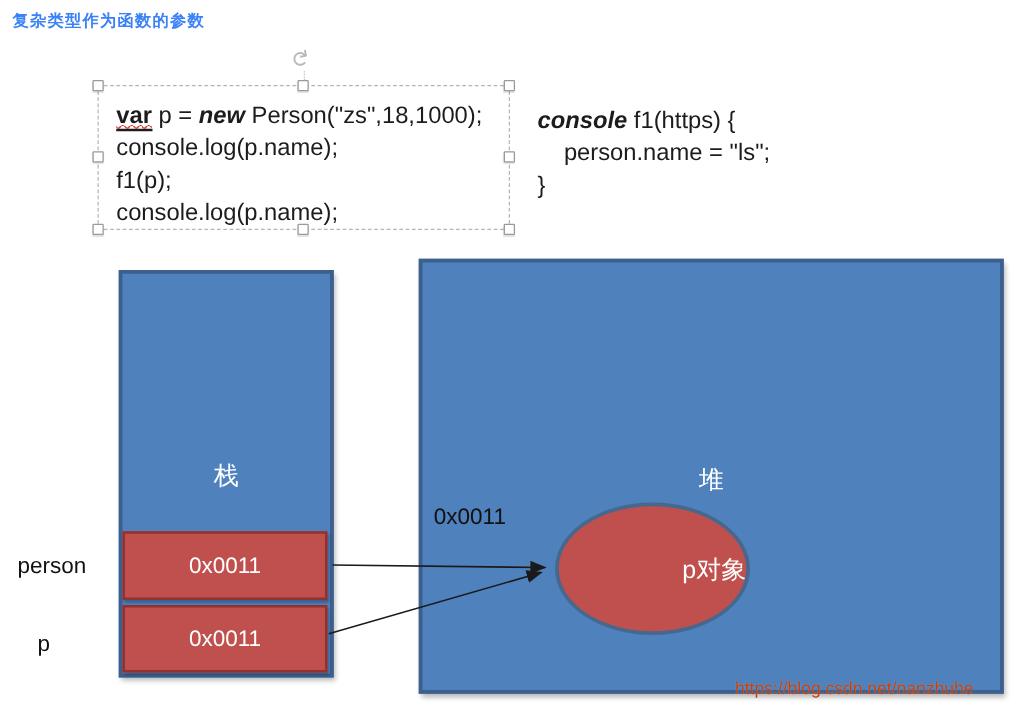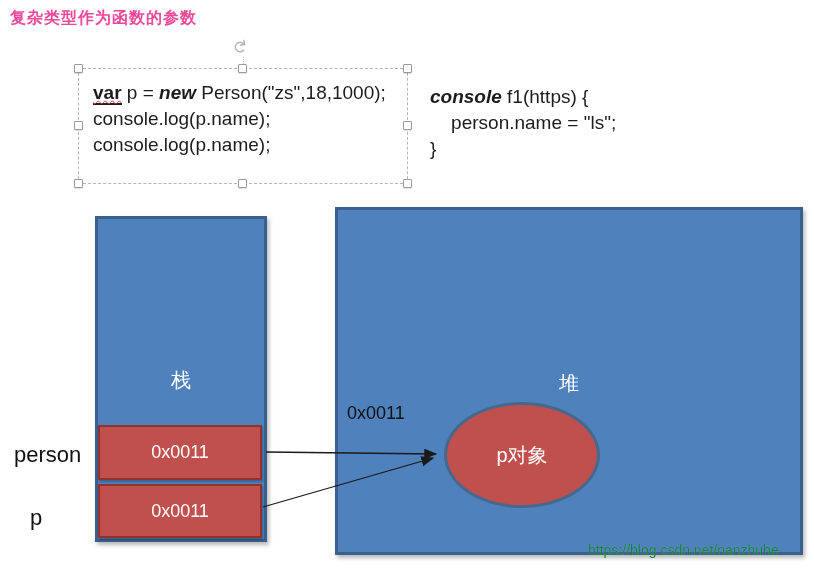--- a/index.html
+++ b/index.html
@@ -8,21 +8,21 @@
     position: relative;
     width: 814px; height: 573px;
     background: #ffffff;
     font-family: "Liberation Sans", "DejaVu Sans", sans-serif;
     overflow: hidden;
   }
   
   .slide-title {
     position: absolute; left: 10px; top: 8px;
     font-family: "Liberation Serif", "DejaVu Serif", serif;
-    font-weight: bold; font-size: 16px; color: #ec4899;
+    font-weight: bold; font-size: 13px; color: #3b82f6;
     letter-spacing: 1px;
   }
   
   .sel-box {
     position: absolute; left: 78px; top: 68px; width: 330px; height: 116px;
     border: 1px dashed #b5b5b5;
   }
   .handle {
     position: absolute; width: 9px; height: 9px;
     background: #ffffff; border: 1px solid #9a9a9a; border-radius: 1px;
@@ -74,41 +74,41 @@
   .heap-label  { top: 160px; }
   .slot {
     position: absolute; left: 98px; width: 164px;
     background: #c0504d; border: 2px solid #8f3230;
     display: flex; align-items: center; justify-content: center;
     color: #ffffff; font-size: 18px;
     box-shadow: 1px 2px 2px rgba(0,0,0,0.25);
   }
   .slot-person { top: 425px; height: 55px; }
   .slot-p      { top: 484px; height: 54px; }
-  .var-label { position: absolute; font-size: 22px; color: #111111; }
+  .var-label { position: absolute; font-size: 18px; color: #111111; }
   .lbl-person { left: 14px; top: 442px; }
   .lbl-p      { left: 30px; top: 505px; }
   .addr-label {
     position: absolute; left: 347px; top: 403px;
     font-size: 18px; color: #111111;
   }
   .heap-ellipse {
     position: absolute; left: 444px; top: 402px; width: 156px; height: 106px;
     border-radius: 50%;
     background: #c0504d; border: 3px solid #47688e;
-    display: flex; align-items: center; justify-content: center;
+    display: flex; align-items: center; justify-content: flex-end;
     color: #ffffff; font-size: 20px;
   }
   .arrow-layer {
     position: absolute; left: 0; top: 0; width: 814px; height: 573px;
     pointer-events: none;
   }
   .watermark {
     position: absolute; left: 588px; top: 542px;
-    font-size: 14px; color: #15803d;
+    font-size: 14px; color: #c2410c;
     text-shadow: 0 0 1px rgba(255,255,255,0.35);
   }
 </style>
 </head>
 <body>
 
 <div class="page">
 
   <div class="slide-title">复杂类型作为函数的参数</div>
 
@@ -122,20 +122,21 @@
     <span class="handle h-ml"></span>
     <span class="handle h-mr"></span>
     <span class="handle h-bl"></span>
     <span class="handle h-bm"></span>
     <span class="handle h-br"></span>
   </div>
 
   <div class="code code-main">
     <div class="code-line"><span class="kw-var">var</span><span> p = </span><span class="kw">new</span><span> Person("zs",18,1000);</span></div>
     <div class="code-line">console.log(p.name);</div>
+    <div class="code-line">f1(p);</div>
     <div class="code-line">console.log(p.name);</div>
   </div>
 
   <div class="code code-fn">
     <div class="code-line"><span class="kw">console</span><span> f1(https) {</span></div>
     <div class="code-line">    person.name = "ls";</div>
     <div class="code-line">}</div>
   </div>
 
   <div class="mem-box stack-box">

